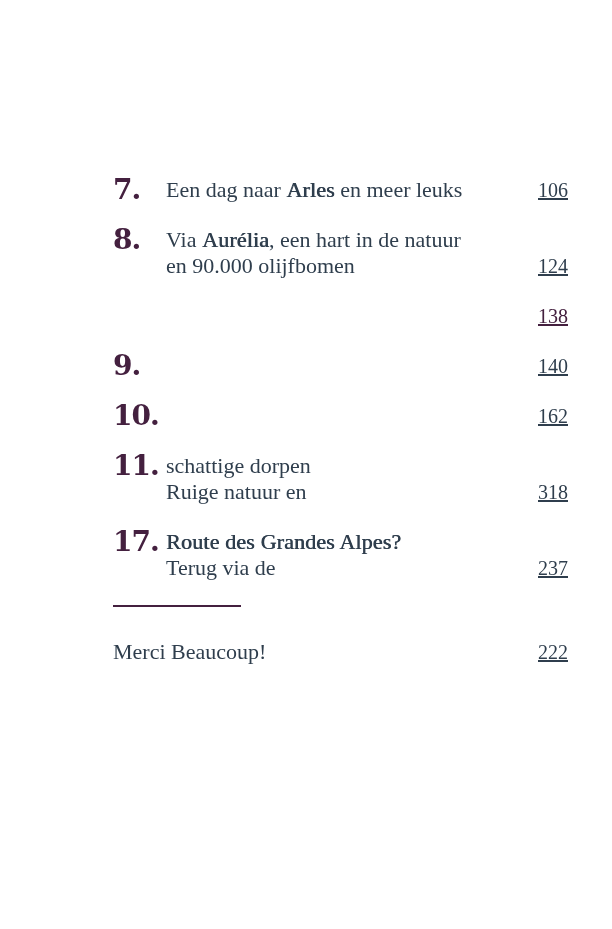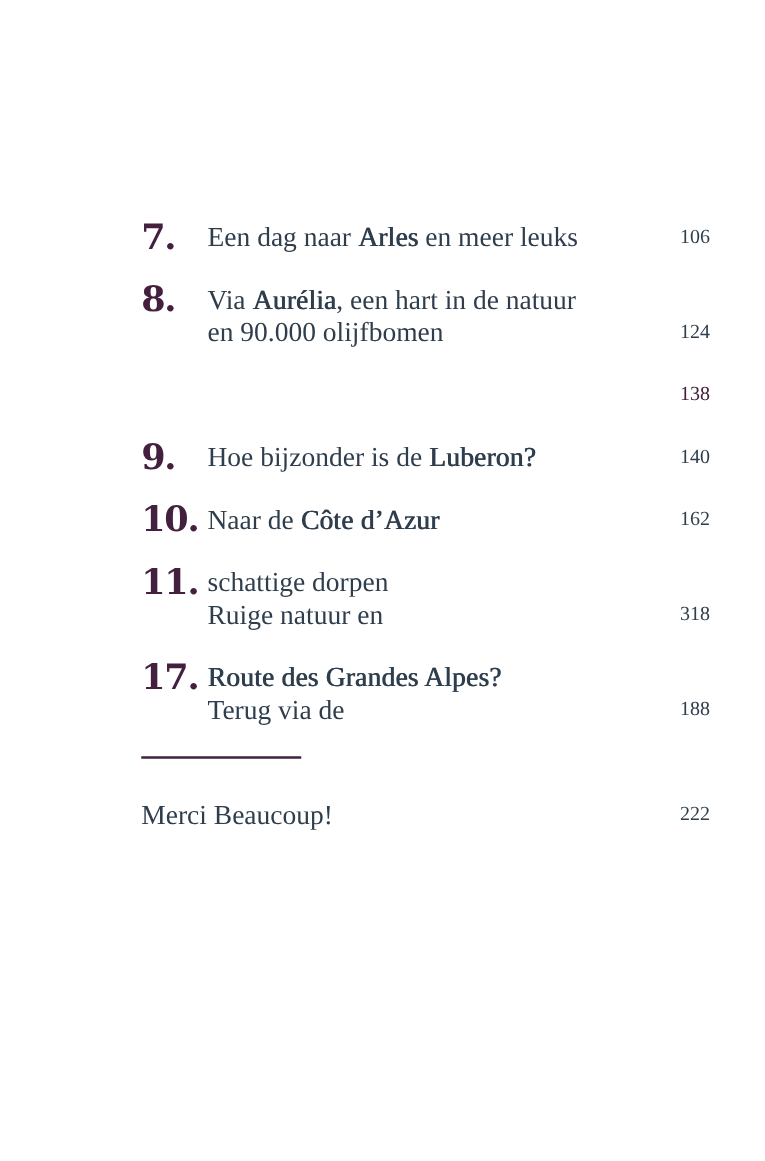--- a/index.html
+++ b/index.html
@@ -39,25 +39,26 @@
   .title {
     font-size: 22px;
     line-height: 26px;
   }
   .line { white-space: nowrap; }
   .emph {
     text-shadow: 0.6px 0 0 currentColor;
     letter-spacing: 0.15px;
   }
   .pagenum {
-    font-size: 16px;
+    font-size: 20px;
     line-height: 26px;
     align-self: end;
     justify-self: end;
     color: var(--text);
+    text-decoration: underline;
   }
   .accent-row .title,
   .accent-row .pagenum { color: var(--accent); }
   .divider {
     width: 128px;
     height: 2px;
     background: var(--accent);
     margin: 0 0 23px 0;
   }
   .footer-row {
@@ -89,47 +90,41 @@
           <div class="line"><span>en 90.000 olijfbomen</span></div>
         </div>
         <div class="pagenum">124</div>
       </div>
       <div class="row accent-row">
         <div class="num"></div>
         <div class="pagenum">138</div>
       </div>
       <div class="row">
         <div class="num">9.</div>
-        <div class="title">
-          <div class="line"><span>Hoe bijzonder is de </span><span class="emph">Luberon?</span></div>
-        </div>
         <div class="pagenum">140</div>
       </div>
       <div class="row">
         <div class="num">10.</div>
-        <div class="title">
-          <div class="line"><span>Naar de </span><span class="emph">Côte d’Azur</span></div>
-        </div>
         <div class="pagenum">162</div>
       </div>
       <div class="row">
         <div class="num">11.</div>
         <div class="title">
           <div class="line"><span>schattige dorpen</span></div>
           <div class="line"><span>Ruige natuur en</span></div>
         </div>
         <div class="pagenum">318</div>
       </div>
       <div class="row">
         <div class="num">17.</div>
         <div class="title">
           <div class="line"><span class="emph">Route des Grandes Alpes?</span></div>
           <div class="line"><span>Terug via de</span></div>
         </div>
-        <div class="pagenum">188</div>
+        <div class="pagenum">237</div>
       </div>
     </div>
   <div class="divider"></div>
   <div class="row footer-row">
     <div class="footer-label">Merci Beaucoup!</div>
     <div class="pagenum">222</div>
   </div>
 </div>
 
 </body></html>

